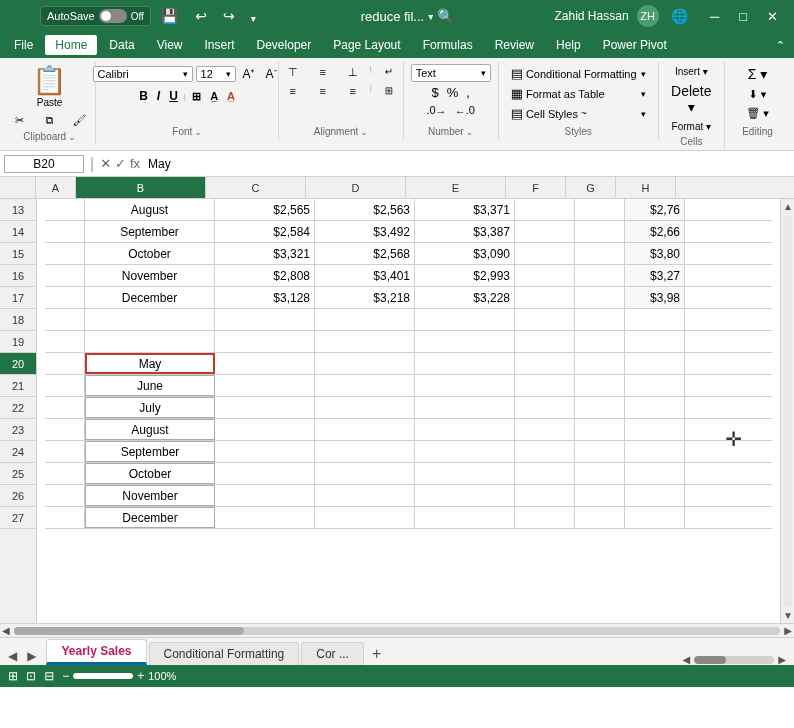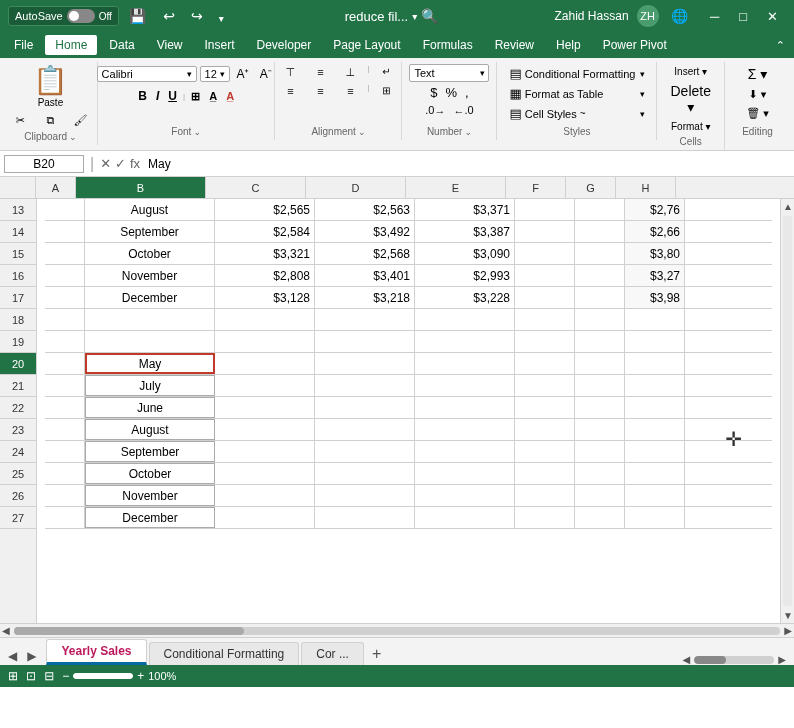--- a/index.html
+++ b/index.html
@@ -8,21 +8,21 @@
     
     .title-bar {
       background: #217346;
       color: #fff;
       height: 32px;
       display: flex;
       align-items: center;
       padding: 0 8px;
       justify-content: space-between;
     }
-    .title-bar-left { display: flex; align-items: flex-end; gap: 6px; }
+    .title-bar-left { display: flex; align-items: flex-end; gap: 6px; margin-left: 32px; }
     .title-bar-center { display: flex; align-items: center; gap: 4px; font-size: 13px; }
     .title-bar-right { display: flex; align-items: center; gap: 8px; }
     .autosave-btn { background: #1a5c38; border: 1px solid #3a8a5a; color: #fff; border-radius: 3px; padding: 2px 6px; font-size: 11px; cursor: pointer; display: flex; align-items: center; gap: 4px; }
     .toggle-off { background: #888; border-radius: 8px; width: 28px; height: 14px; display: inline-flex; align-items: center; padding: 2px; }
     .toggle-thumb { background: #fff; border-radius: 50%; width: 10px; height: 10px; }
     .title-icon-btn { background: none; border: none; color: #fff; cursor: pointer; font-size: 14px; padding: 2px 5px; }
     .window-controls { display: flex; gap: 4px; }
     .win-btn { background: none; border: none; color: #fff; font-size: 13px; cursor: pointer; padding: 2px 8px; }
 
     
@@ -123,21 +123,21 @@
       display: flex;
       align-items: center;
       justify-content: space-between;
     }
     .font-size-select {
       background: #fff;
       border: 1px solid #aaa;
       border-radius: 2px;
       padding: 1px 4px;
       font-size: 11px;
-      width: 30px;
+      width: 40px;
       cursor: pointer;
       display: flex;
       align-items: center;
       justify-content: space-between;
     }
     .font-format-row { display: flex; align-items: center; gap: 1px; margin-top: 2px; }
     .fmt-btn {
       background: none;
       border: none;
       cursor: pointer;
@@ -701,32 +701,32 @@
         <div class="cell"></div>
         <div class="cell"></div>
         <div class="cell"></div>
         <div class="cell"></div>
         <div class="cell"></div>
         <div class="cell"></div>
       </div>
 
       <div class="grid-row" style="grid-template-columns: 40px 130px 100px 100px 100px 60px 50px 60px;">
         <div class="cell"></div>
+        <div class="cell center autocomplete-cell">June</div>
+        <div class="cell"></div>
+        <div class="cell"></div>
+        <div class="cell"></div>
+        <div class="cell"></div>
+        <div class="cell"></div>
+        <div class="cell"></div>
+      </div>
+
+      <div class="grid-row" style="grid-template-columns: 40px 130px 100px 100px 100px 60px 50px 60px;">
+        <div class="cell"></div>
         <div class="cell center autocomplete-cell">July</div>
-        <div class="cell"></div>
-        <div class="cell"></div>
-        <div class="cell"></div>
-        <div class="cell"></div>
-        <div class="cell"></div>
-        <div class="cell"></div>
-      </div>
-
-      <div class="grid-row" style="grid-template-columns: 40px 130px 100px 100px 100px 60px 50px 60px;">
-        <div class="cell"></div>
-        <div class="cell center autocomplete-cell">June</div>
         <div class="cell"></div>
         <div class="cell"></div>
         <div class="cell"></div>
         <div class="cell"></div>
         <div class="cell"></div>
         <div class="cell"></div>
       </div>
 
       <div class="grid-row" style="grid-template-columns: 40px 130px 100px 100px 100px 60px 50px 60px;">
         <div class="cell"></div>

